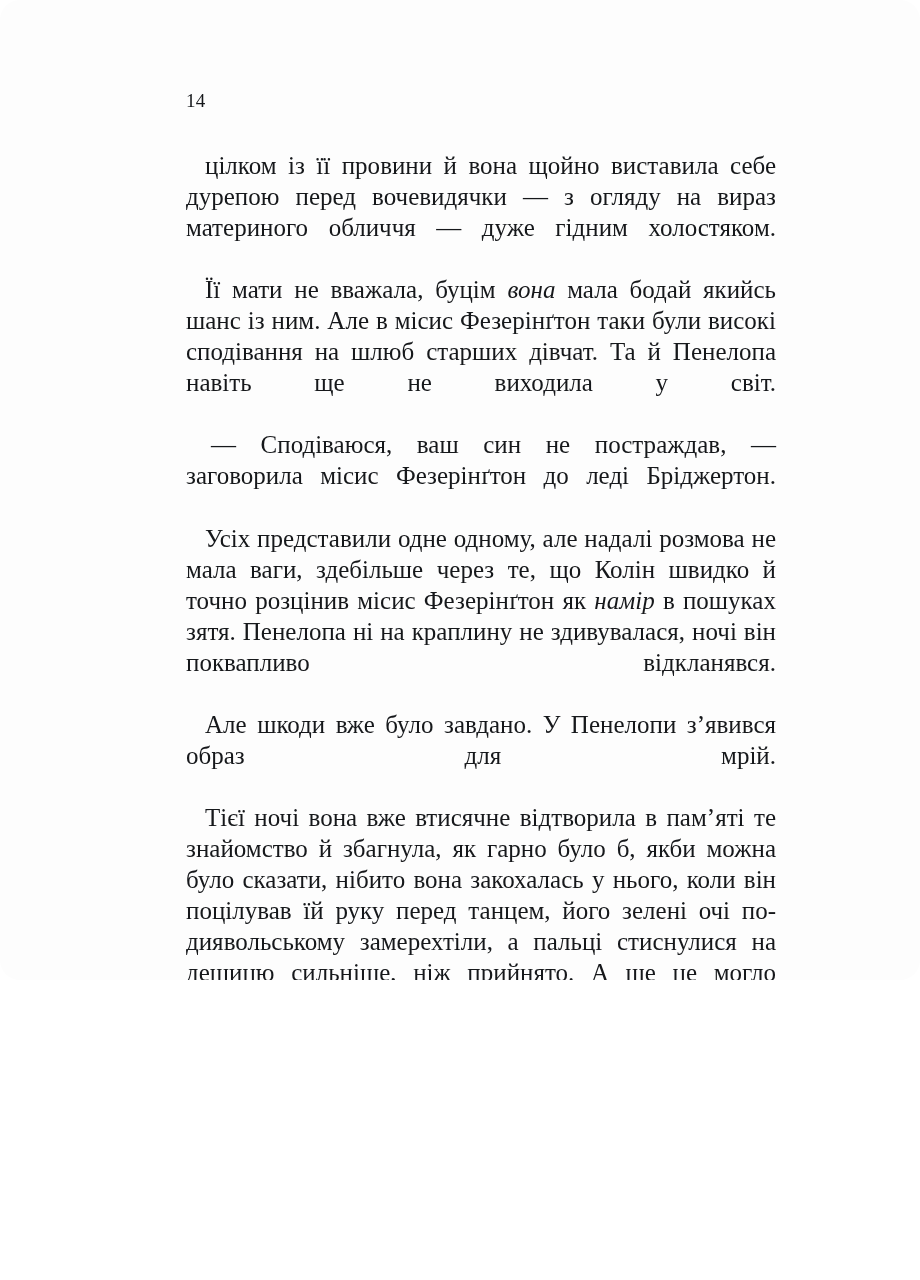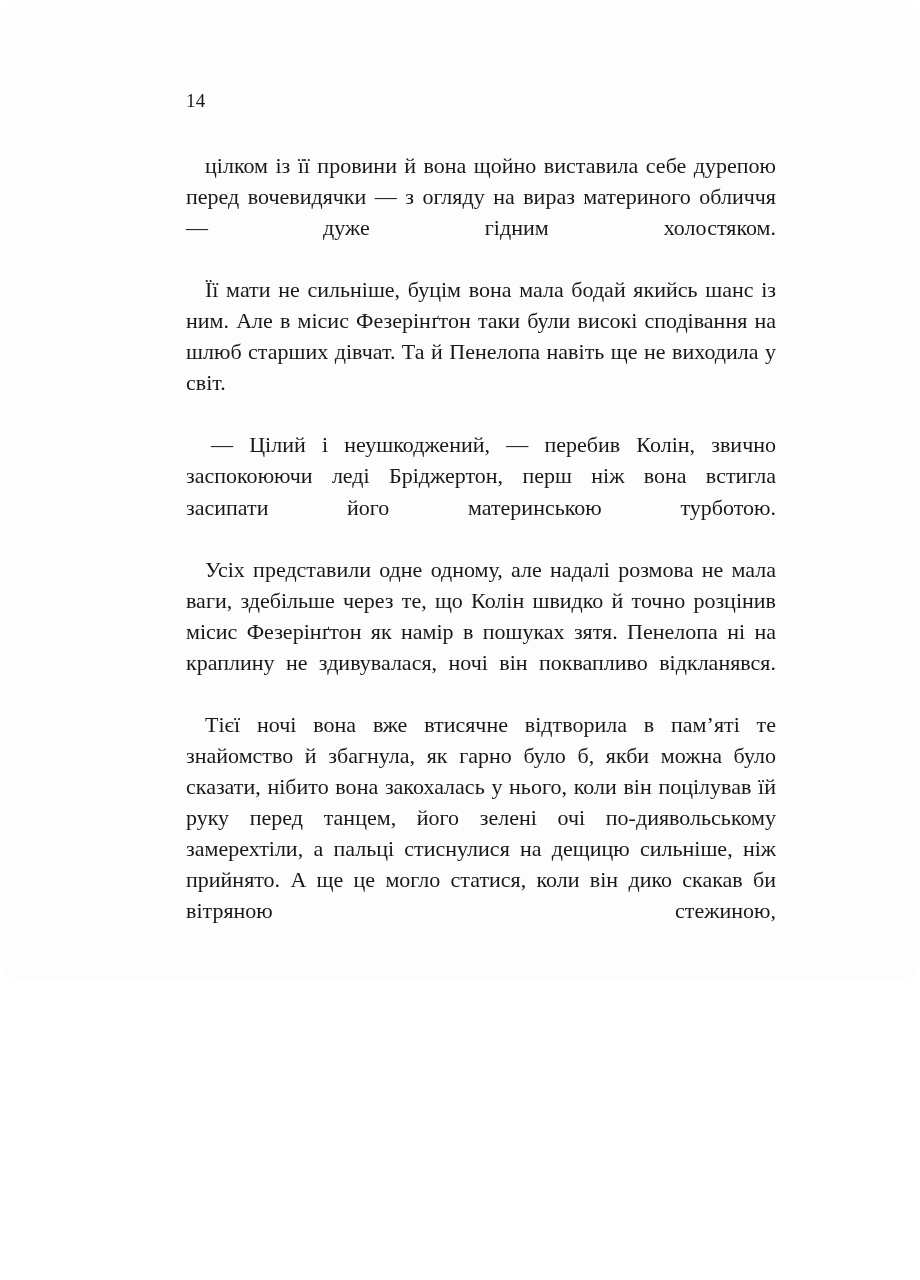--- a/index.html
+++ b/index.html
@@ -39,21 +39,21 @@
   
   .textblock {
     position: absolute;
     left: 186px;
     top: 150px;
     width: 590px;
   }
 
   .para {
     margin: 0;
-    font-size: 22px;
+    font-size: 25px;
     line-height: 31.05px;
     color: #16181b;
     text-align: justify;
     text-justify: inter-word;
     text-indent: 19px;
     word-spacing: -0.1px;
     letter-spacing: 0.01px;
     hyphens: manual;
   }
 
@@ -63,30 +63,32 @@
   }
 
   
   .para:after {
     content: "";
     display: inline-block;
     width: 100%;
   }
 
   .ital {
+    font-style: italic;
   }
 </style>
 </head>
 <body>
 
 <div class="page">
 
   <div class="folio">14</div>
 
   <div class="textblock">
       <p class="para"><span>цілком із її провини й вона щойно виставила себе дурепою перед вочевидячки — з огляду на вираз материного обличчя — дуже гідним холостяком.</span></p>
-      <p class="para"><span>Її мати не сильніше, буцім </span><span class="ital">вона</span><span> мала бодай якийсь шанс із ним. Але в місис Фезерінґтон таки були високі сподівання на шлюб старших дівчат. Та й Пенелопа навіть ще не виходила у світ.</span></p>
-      <p class="para dialogue"><span>— Цілий і неушкоджений, — перебив Колін, звично заспокоюючи леді Бріджертон, перш ніж вона встигла засипати його материнською турботою.</span></p>
+      <p class="para"><span>Її мати не вважала, буцім </span><span class="ital">вона</span><span> мала бодай якийсь шанс із ним. Але в місис Фезерінґтон таки були високі сподівання на шлюб старших дівчат. Та й Пенелопа навіть ще не виходила у світ.</span></p>
+      <p class="para dialogue"><span>— Сподіваюся, ваш син не постраждав, — заговорила місис Фезерінґтон до леді Бріджертон.</span></p>
       <p class="para"><span>Усіх представили одне одному, але надалі розмова не мала ваги, здебільше через те, що Колін швидко й точно розцінив місис Фезерінґтон як </span><span class="ital">намір</span><span> в пошуках зятя. Пенелопа ні на краплину не здивувалася, ночі він поквапливо відкланявся.</span></p>
+      <p class="para"><span>Але шкоди вже було завдано. У Пенелопи з’явився образ для мрій.</span></p>
       <p class="para"><span>Тієї ночі вона вже втисячне відтворила в пам’яті те знайомство й збагнула, як гарно було б, якби можна було сказати, нібито вона закохалась у нього, коли він поцілував їй руку перед танцем, його зелені очі по-диявольському замерехтіли, а пальці стиснулися на дещицю сильніше, ніж прийнято. А ще це могло статися, коли він дико скакав би вітряною стежиною,</span></p>
     </div>
 
 </div>
 
 </body></html>

